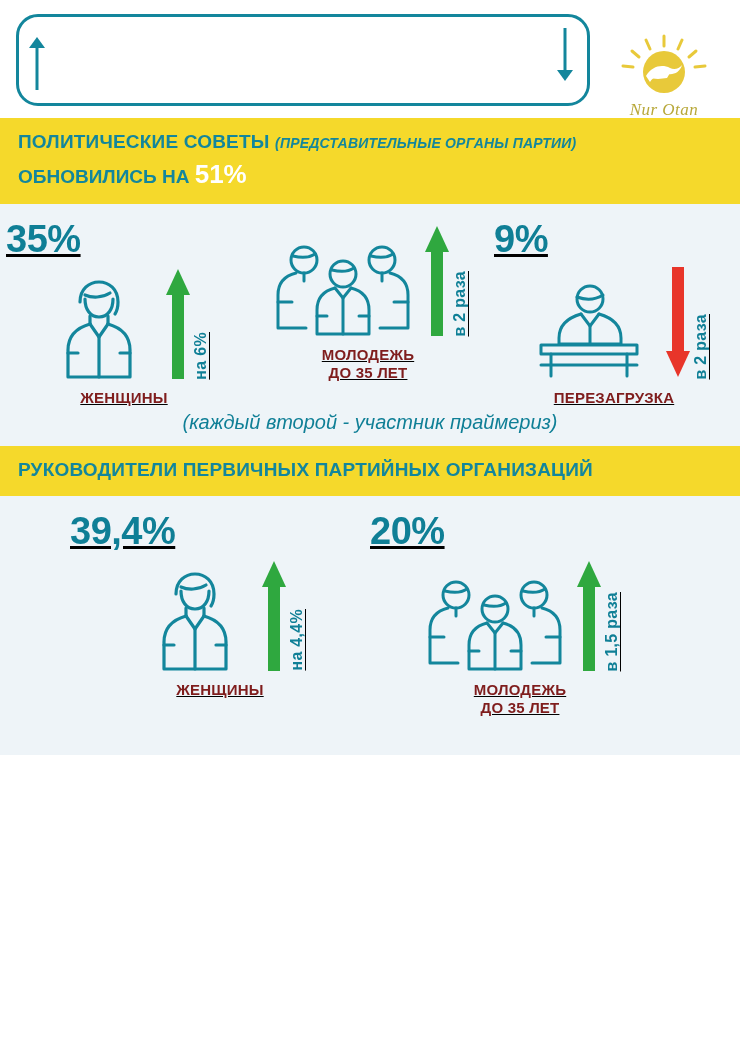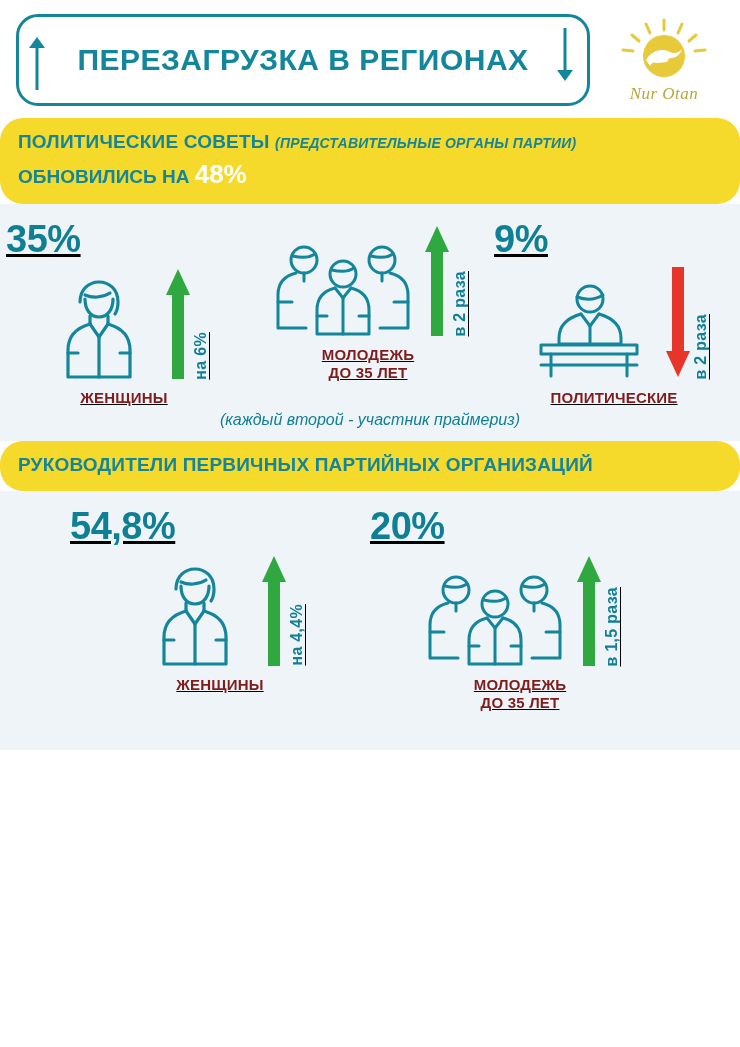--- a/index.html
+++ b/index.html
@@ -58,42 +58,41 @@
   .arrow-right {
     position: absolute;
     left: 554px;
     top: 28px;
     width: 22px;
     height: 56px;
   }
   .logo {
     position: absolute;
     right: 18px;
-    top: 12px;
+    top: 28px;
     width: 116px;
     height: 96px;
     display: flex;
     flex-direction: column;
     align-items: center;
     justify-content: center;
   }
   .logo-name {
     font-family: "Liberation Serif", serif;
     font-style: italic;
     font-size: 17px;
     color: #b8a83a;
     margin-top: 2px;
     letter-spacing: 0.5px;
   }
 
   
   .banner {
     background: #f5d92b;
     padding: 12px 18px 14px 18px;
-    border-radius: 23px;
   }
   .banner-line1 {
     font-size: 19px;
     font-weight: bold;
     color: #13869c;
     letter-spacing: 0.2px;
     line-height: 1.25;
   }
   .banner-line1 .sub {
     font-size: 14px;
@@ -177,21 +176,21 @@
   .avg-line {
     text-align: center;
     font-size: 16px;
     font-weight: bold;
     color: #0f7f96;
     margin-top: 18px;
     letter-spacing: 0.2px;
   }
   .avg-note {
     text-align: center;
-    font-size: 16px;
+    font-size: 20px;
     font-style: italic;
     color: #0f7f96;
     margin-top: 4px;
   }
   .footer-band {
     background: #eef4f8;
     height: 26px;
   }
 </style>
 </head>
@@ -200,21 +199,20 @@
 <div class="page">
 
   <div class="header">
     <div class="title-box"></div>
 
     <svg class="arrow-left" viewBox="0 0 22 56">
       <path d="M11 56 L11 10" stroke="#13869c" stroke-width="3" fill="none"></path>
       <path d="M11 3 L19 14 L3 14 Z" fill="#13869c"></path>
     </svg>
 
-    <div class="title-text">ПЕРЕЗАГРУЗКА В РЕГИОНАХ</div>
 
     <svg class="arrow-right" viewBox="0 0 22 56">
       <path d="M11 0 L11 46" stroke="#13869c" stroke-width="3" fill="none"></path>
       <path d="M11 53 L19 42 L3 42 Z" fill="#13869c"></path>
     </svg>
 
     <div class="logo">
       <svg width="108" height="66" viewBox="0 0 108 66">
         <circle cx="54" cy="40" r="21" fill="#e8c93a"></circle>
         <g stroke="#e8c93a" stroke-width="3" stroke-linecap="round">
@@ -231,21 +229,21 @@
       </svg>
       <div class="logo-name">Nur Otan</div>
     </div>
   </div>
 
   <div class="banner">
     <div class="banner-line1">
       <span>ПОЛИТИЧЕСКИЕ СОВЕТЫ </span><span class="sub">(ПРЕДСТАВИТЕЛЬНЫЕ ОРГАНЫ ПАРТИИ)</span>
     </div>
     <div class="banner-line2">
-      <span>ОБНОВИЛИСЬ НА </span><span class="big">48%</span>
+      <span>ОБНОВИЛИСЬ НА </span><span class="big">51%</span>
     </div>
   </div>
 
   <div class="section-body">
     <div class="stats-row">
 
       <div class="stat" style="width:236px;">
         <div class="stat-pct">35%</div>
         <div class="stat-mid">
           <div class="icon-holder">
@@ -332,39 +330,39 @@
             </svg>
           </div>
           <div class="arrow-group">
             <svg width="26" height="112" viewBox="0 0 26 112">
               <path d="M13 0 L13 88" stroke="#e8352a" stroke-width="12" fill="none"></path>
               <path d="M13 110 L25 84 L1 84 Z" fill="#e8352a"></path>
             </svg>
             <div class="vlabel">в 2 раза</div>
           </div>
         </div>
-        <div class="stat-label">ПОЛИТИЧЕСКИЕ</div>
+        <div class="stat-label">ПЕРЕЗАГРУЗКА</div>
       </div>
 
     </div>
 
     <div class="avg-note">(каждый второй - участник праймериз)</div>
   </div>
 
   <div class="banner">
     <div class="banner-line1">
       <span>РУКОВОДИТЕЛИ ПЕРВИЧНЫХ ПАРТИЙНЫХ ОРГАНИЗАЦИЙ</span>
     </div>
   </div>
 
   <div class="section-body">
     <div class="stats-row">
 
       <div class="stat" style="width:300px;">
-        <div class="stat-pct">54,8%</div>
+        <div class="stat-pct">39,4%</div>
         <div class="stat-mid">
           <div class="icon-holder">
             <svg width="110" height="110" viewBox="0 0 110 110">
               <g fill="none" stroke="#13869c" stroke-width="3.2" stroke-linecap="round" stroke-linejoin="round">
                 <path d="M36 33 c0 -13 9 -20 19 -20 c10 0 19 7 19 20 c0 5 -1 9 -3 12"></path>
                 <path d="M41 26 c7 3 17 3 25 -2"></path>
                 <path d="M41 30 c0 10 5 18 14 18 c9 0 14 -8 14 -18"></path>
                 <path d="M46 47 l0 8 M64 47 l0 8"></path>
                 <path d="M46 55 c-14 4 -22 12 -22 26 l0 27 l62 0 l0 -27 c0 -14 -8 -22 -22 -26"></path>
                 <path d="M46 55 l9 13 l9 -13"></path>

